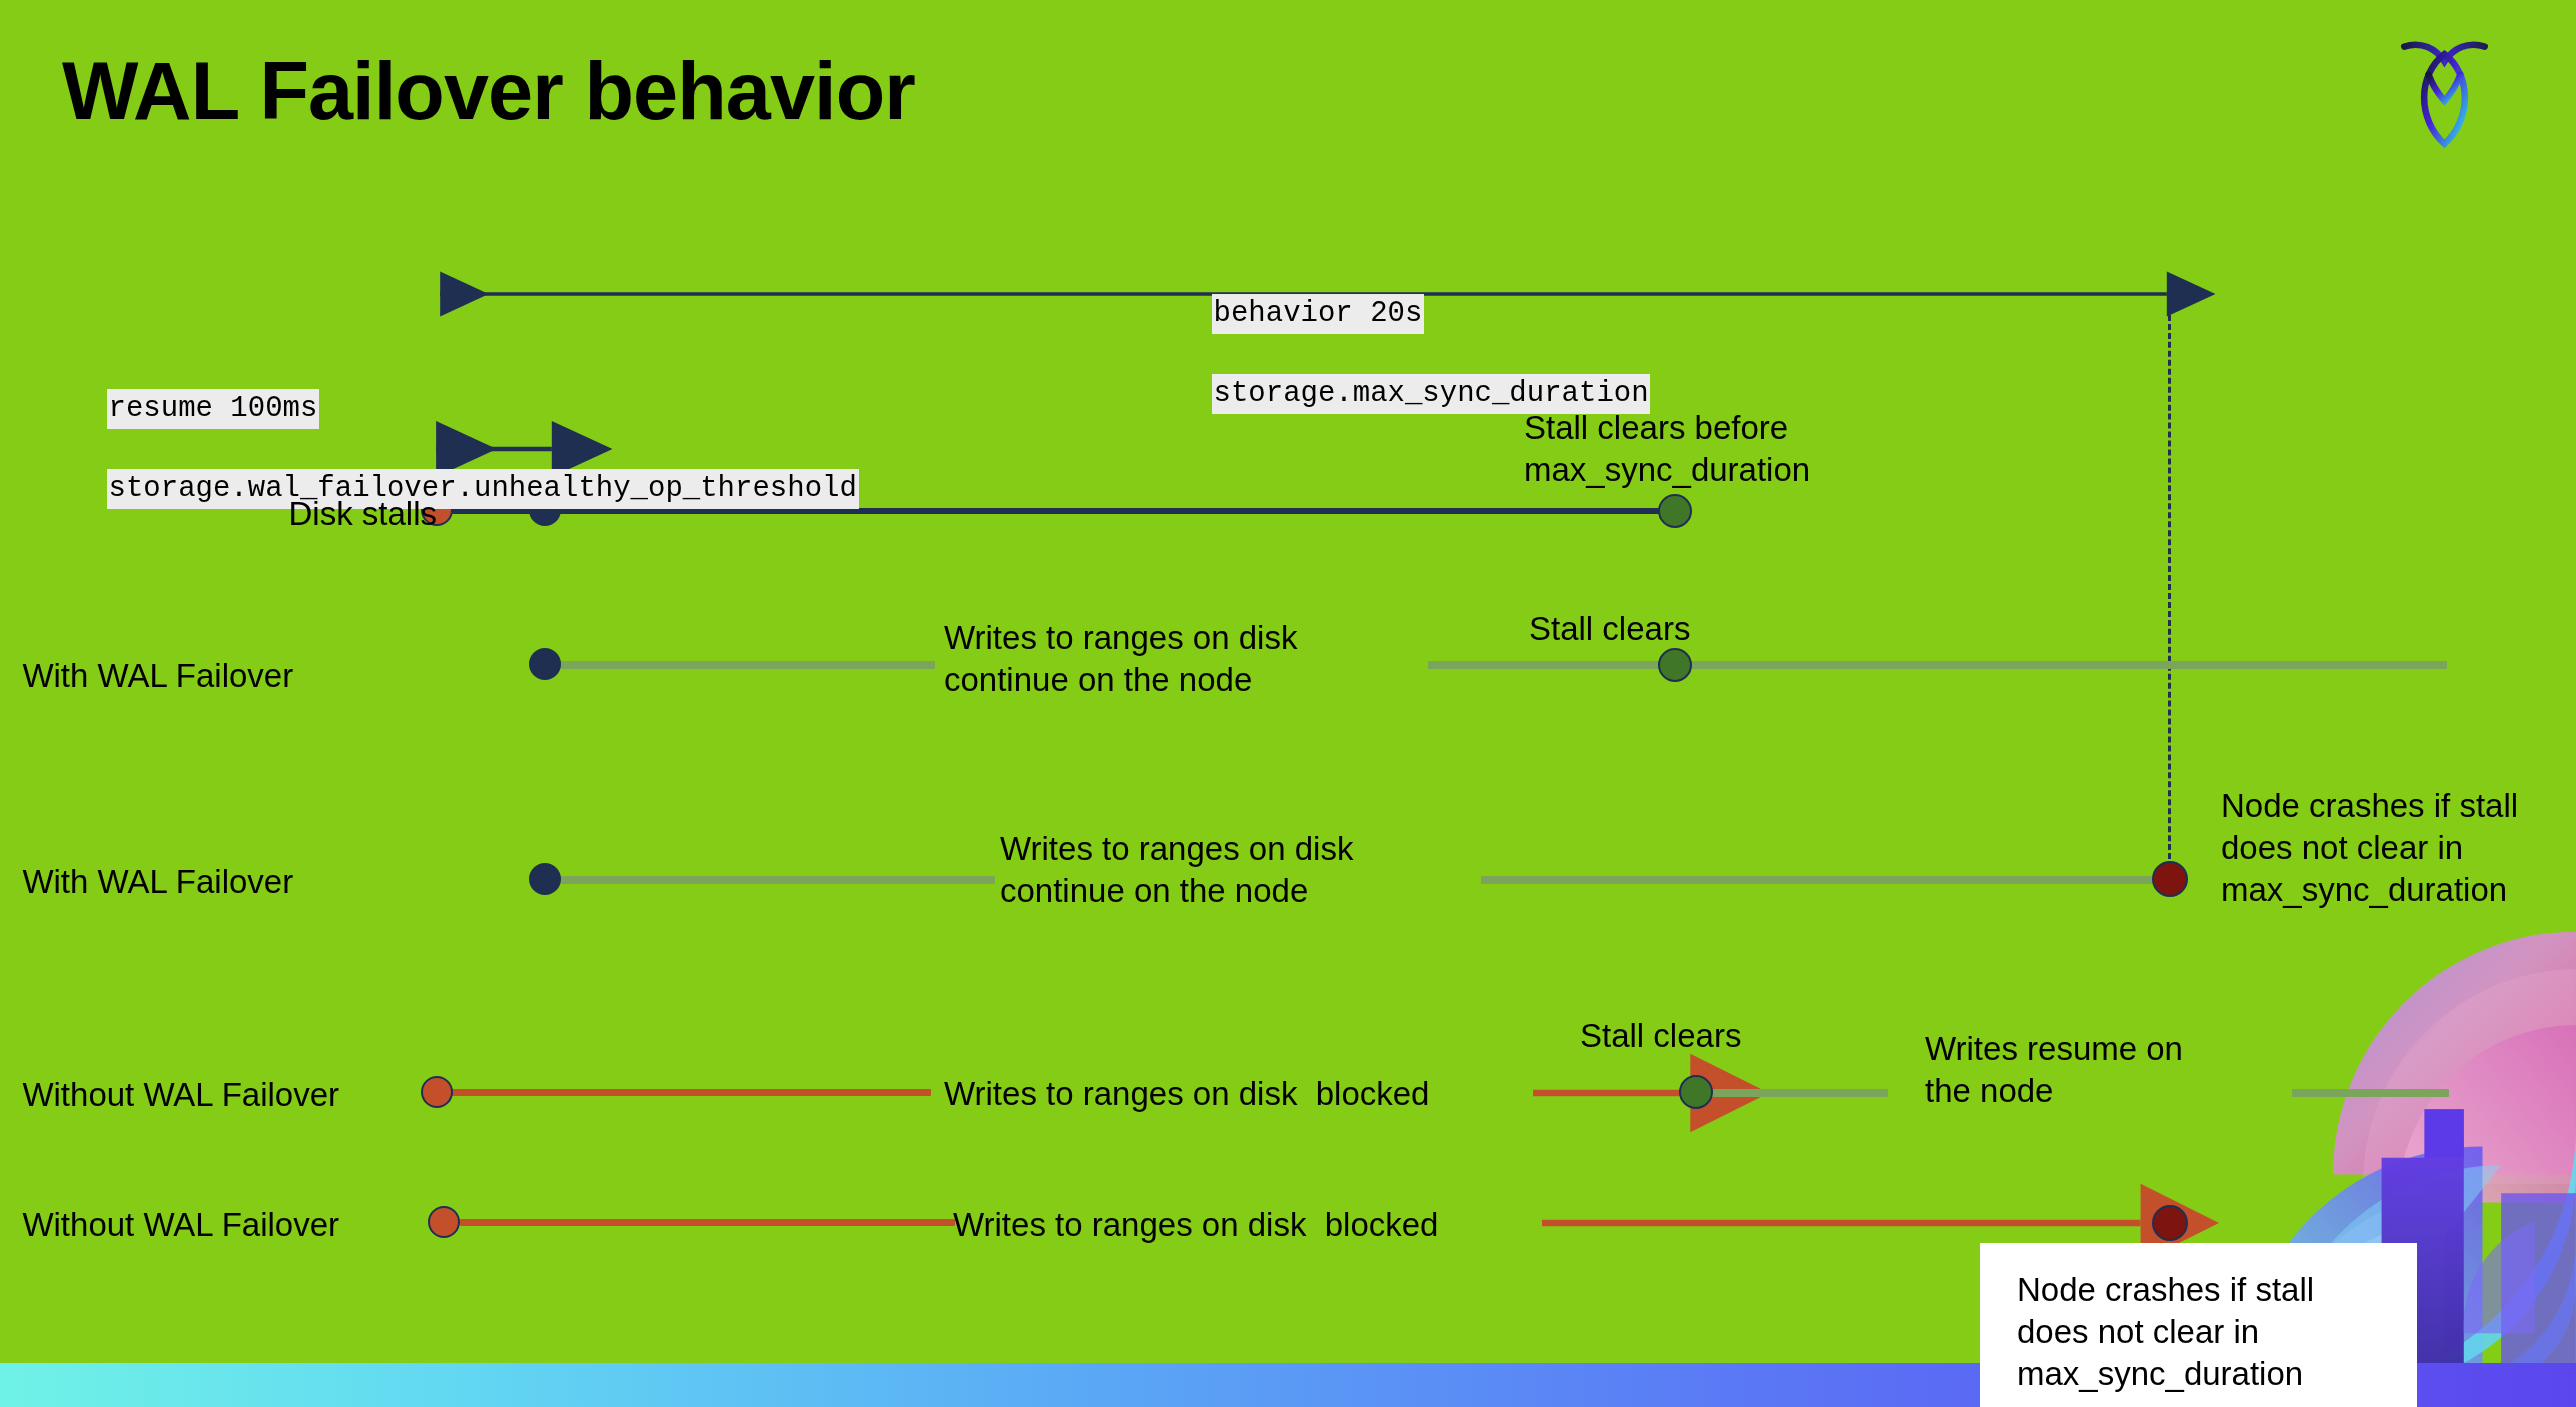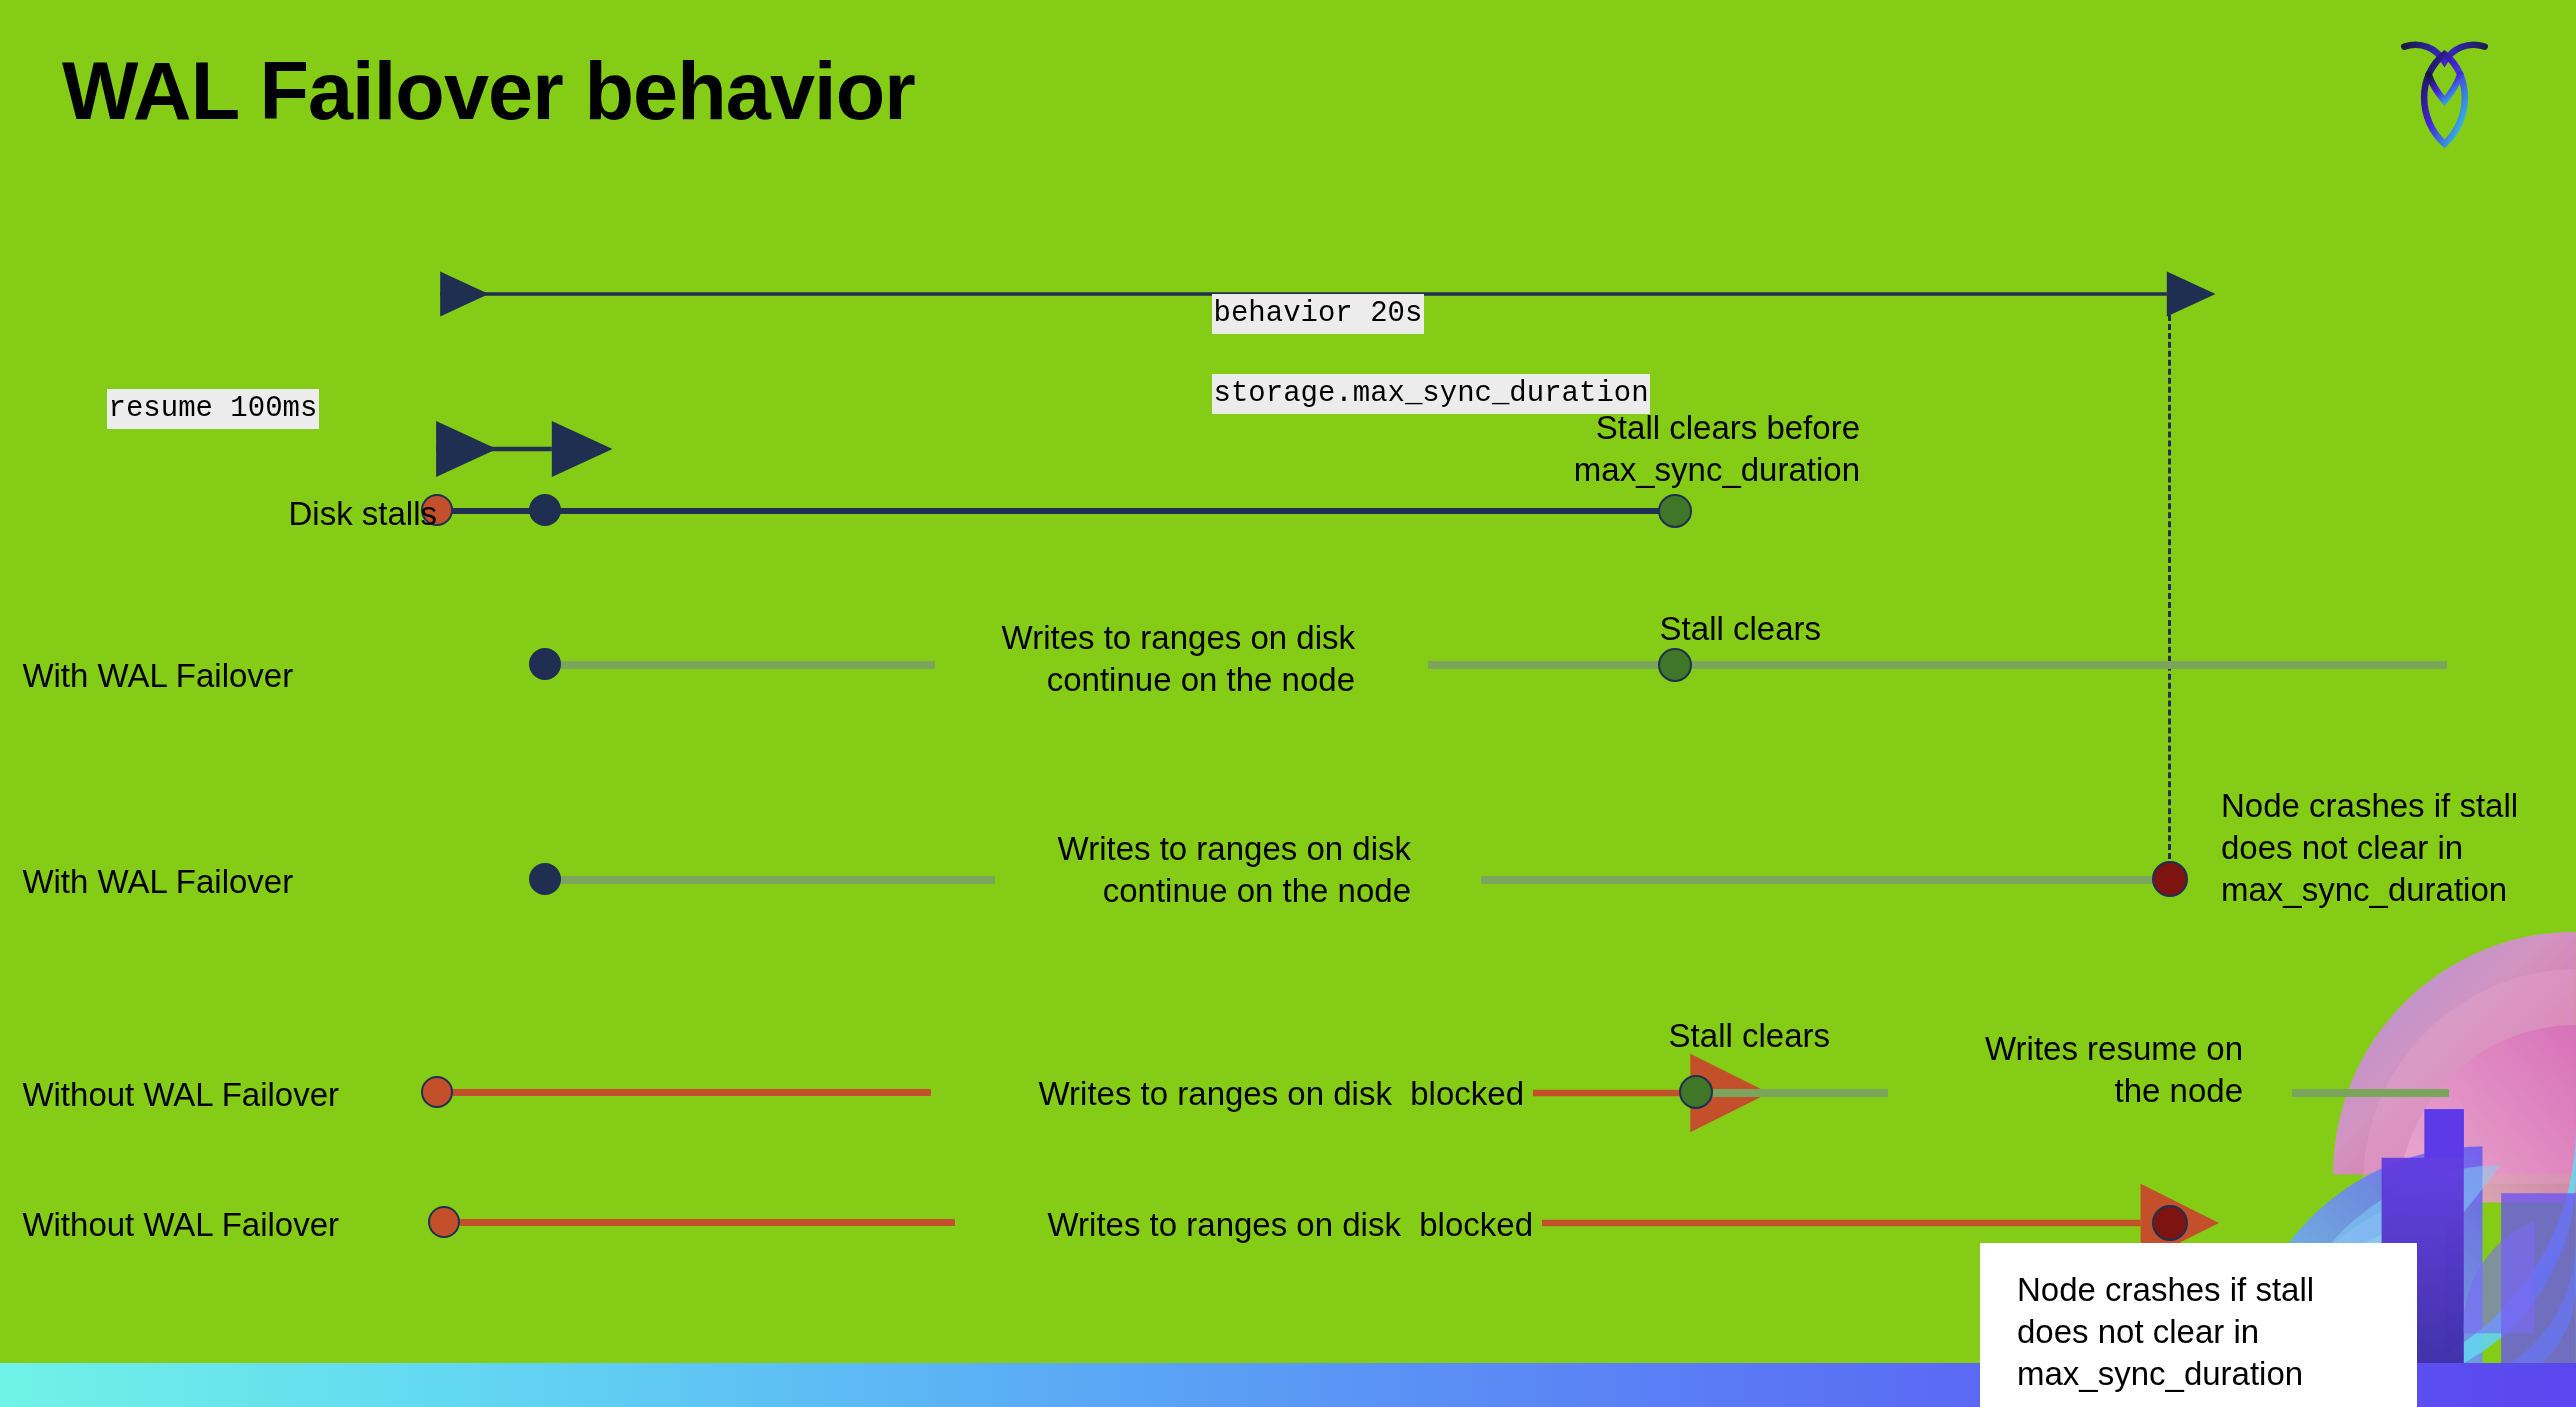--- a/index.html
+++ b/index.html
@@ -61,21 +61,21 @@
   }
 
   
   .lbl {
     position: absolute;
     font-size: 33px;
     line-height: 1.28;
     white-space: pre;
     z-index: 5;
   }
-  .lbl.center { text-align: right; }
+  .lbl.center { text-align: left; }
   .lbl.left { text-align: left; }
 
   
   .code {
     position: absolute;
     font-family: "Liberation Mono", monospace;
     font-size: 29px;
     line-height: 1.38;
     z-index: 5;
     white-space: pre;
@@ -215,20 +215,21 @@
 
   <div class="code" style="left:1142px; top:254px;">
     <span>behavior 20s</span><br>
     <span>storage.max_sync_duration</span>
   </div>
 
   <div class="dash-v" style="left:2168px; top:297px; height:580px;"></div>
 
   <div class="code" style="left:37px; top:349px;">
     <span>resume 100ms</span><br>
+    <span>storage.wal_failover.unhealthy_op_threshold</span>
   </div>
 
   <svg class="arrow" style="left:421px; top:435px; width:159px; height:28px;" viewBox="0 0 170 30">
     <defs>
       <marker id="mkL2" markerWidth="14" markerHeight="14" refX="13" refY="7" orient="auto-start-reverse">
         <path d="M13 1 L13 13 L0 7 Z" fill="#1f2f52"></path>
       </marker>
       <marker id="mkR2" markerWidth="14" markerHeight="14" refX="1" refY="7" orient="auto">
         <path d="M1 1 L1 13 L14 7 Z" fill="#1f2f52"></path>
       </marker>

